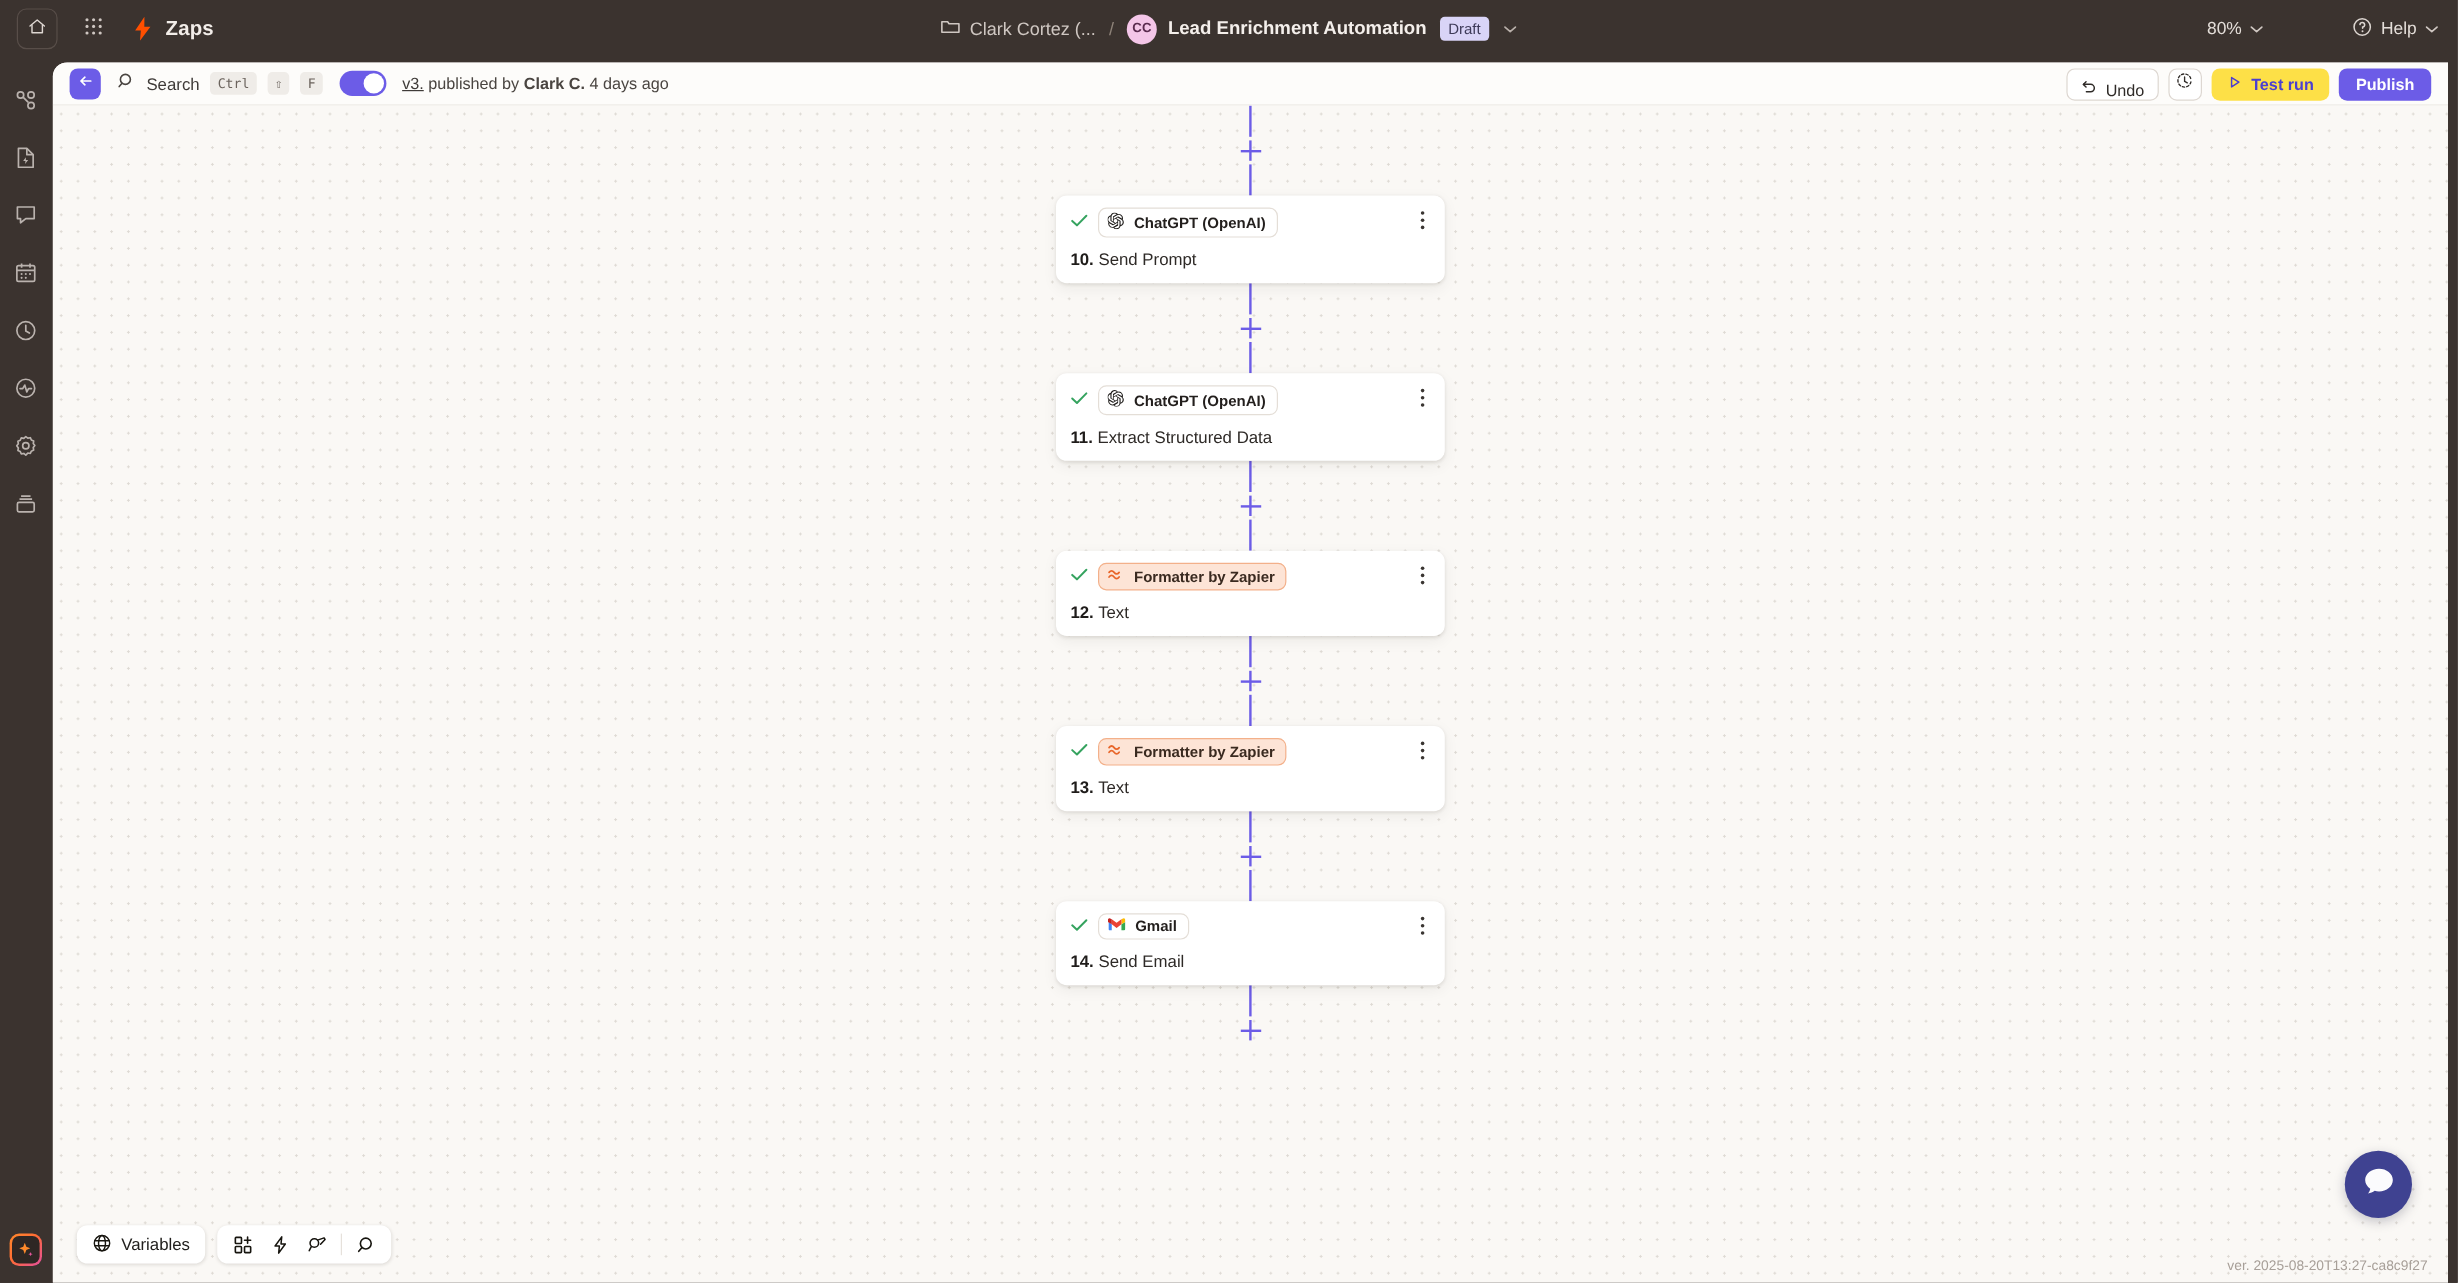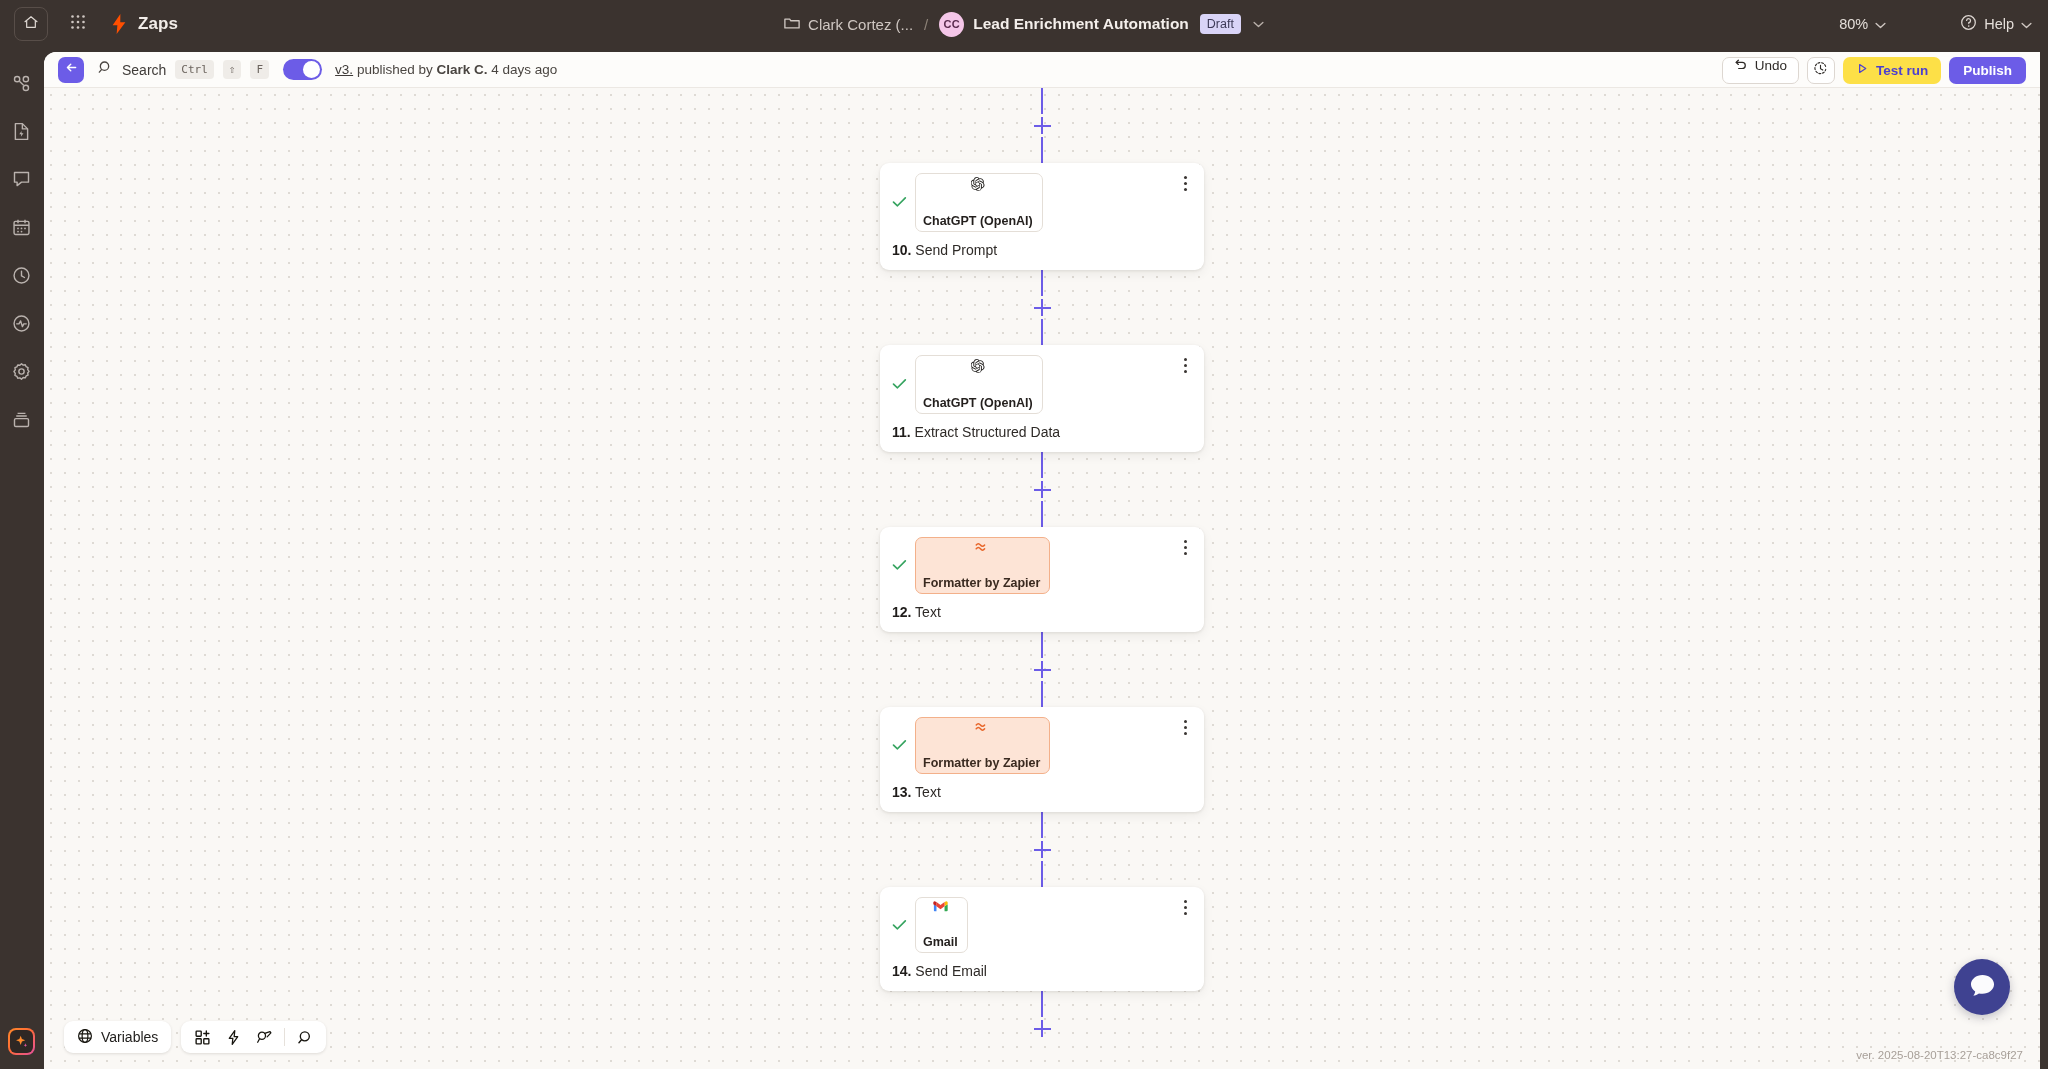--- a/index.html
+++ b/index.html
@@ -98,21 +98,21 @@
   }
   .version-text { font-size: 13.5px; color: #4a4541; margin-left: 13px; }
   .version-text .vlink { text-decoration: underline; color: #3f3b38; }
   .version-text b { font-weight: bold; }
 
   .subbar-right {
     position: absolute; right: 14px; top: 0; height: 36px;
     display: flex; align-items: center; gap: 8px;
   }
   .btn-outline {
-    height: 27px; display: flex; align-items: flex-start; gap: 7px;
+    height: 27px; display: flex; align-items: flex-end; gap: 7px;
     padding: 0 11px; border: 1px solid #ddd7d1; border-radius: 7px;
     background: #fff; font-size: 13.5px; color: #2f2b28;
   }
   .btn-icon-sq {
     width: 28px; height: 27px; border: 1px solid #ddd7d1; border-radius: 7px;
     background: #fff; display: flex; align-items: center; justify-content: center;
   }
   .btn-testrun {
     height: 27px; display: flex; align-items: center; gap: 7px;
     padding: 0 13px; border-radius: 7px; background: #fde047;
@@ -147,23 +147,23 @@
   .plus:after { top: 7.5px; left: 0; height: 2px; width: 17px; }
 
   .node {
     width: 324px; background: #fff; border-radius: 9px;
     box-shadow: 0 1px 3px rgba(40,30,20,.10), 0 4px 12px rgba(40,30,20,.06);
     padding: 10px 12px 12px 12px; position: relative;
   }
   .node-head { display: flex; align-items: center; gap: 8px; }
   .check { color: #35a35f; font-size: 15px; line-height: 1; font-weight: bold; }
   .app-chip {
-    display: inline-flex; align-items: center; gap: 20px;
+    display: inline-flex; align-items: center; gap: 8px;
     border: 1px solid #e4ded7; border-radius: 7px; padding: 3px 9px 3px 7px;
-    font-size: 12.5px; font-weight: bold; color: #231f1d; background: #fff; flex-direction: column;
+    font-size: 12.5px; font-weight: bold; color: #231f1d; background: #fff;
   }
   .app-chip.formatter {
     background: #fde4d6; border-color: #f3b08a; color: #3a2a20;
   }
   .node-title { font-size: 14px; color: #2e2a27; margin-top: 10px; }
   .node-title b { font-weight: bold; color: #1f1c1a; }
   .kebab {
     position: absolute; right: 11px; top: 11px;
     width: 16px; height: 18px; display: flex; flex-direction: column;
     align-items: center; justify-content: center; gap: 3px;

